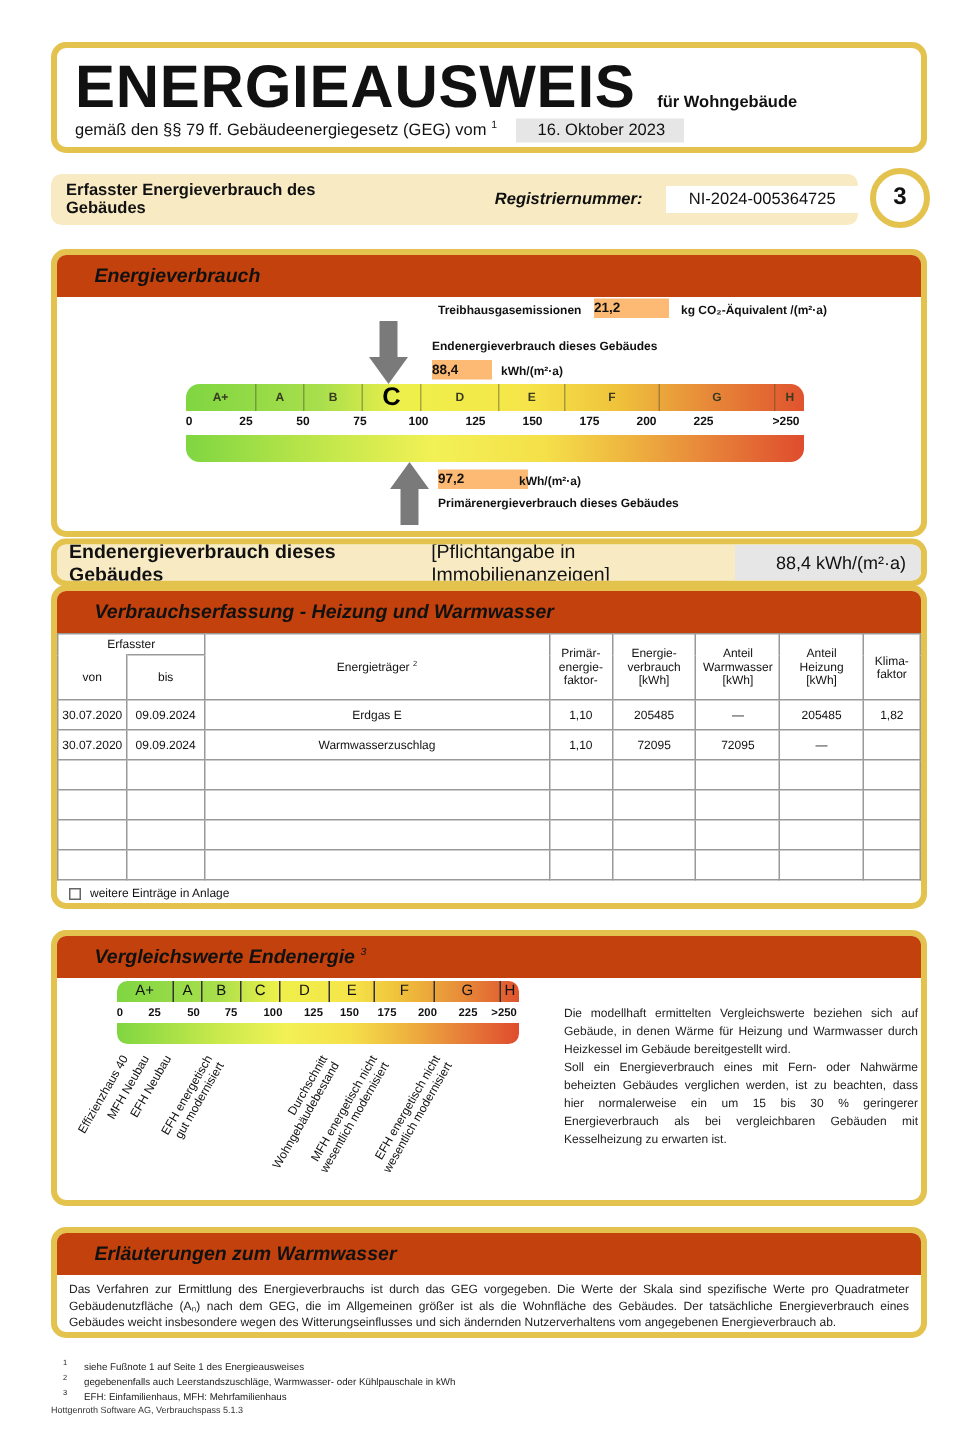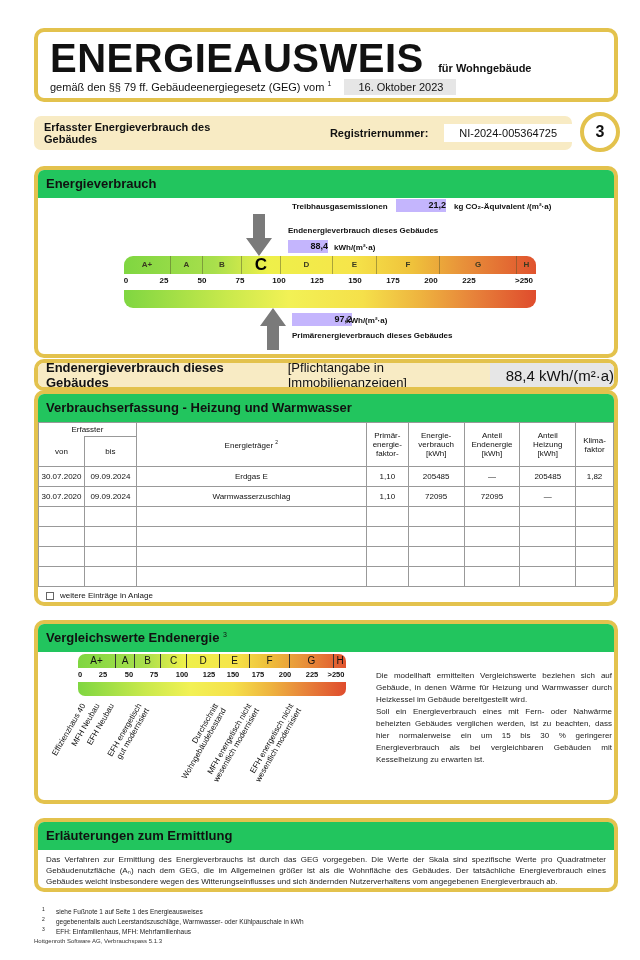--- a/index.html
+++ b/index.html
@@ -7,65 +7,65 @@
     width: 640px; height: 960px; background: #ffffff;
     font-family: "Liberation Sans", sans-serif; color: #111;
     position: relative; overflow: hidden;
   }
   .box {
     position: absolute; left: 34px; width: 584px;
     border: 4px solid #e3c24d; border-radius: 10px; background: #fff;
     overflow: hidden;
   }
   .box-head {
-    background: #22c55e; font-weight: bold; font-size: 13px;
-    padding: 6px 8px; height: 28px;
+    background: #c2410c; font-weight: bold; font-size: 13px;
+    padding: 6px 25px; height: 28px; font-style: italic;
   }
   
   #hdr { top: 28px; height: 74px; padding: 8px 12px; }
   .big-title { font-size: 40px; font-weight: bold; letter-spacing: 0.5px; line-height: 36px; display: inline-block; }
   .sub-title { font-size: 11px; font-weight: bold; display: inline-block; margin-left: 10px; }
   .geg-line { font-size: 11px; margin-top: 3px; }
   .geg-line sup { font-size: 7px; }
   .date-box { display: inline-block; background: #e6e6e6; padding: 2px 10px 2px 14px; width: 112px; margin-left: 10px; }
 
   
   #reg {
     position: absolute; top: 116px; left: 34px; width: 538px; height: 34px;
     background: #f8ebc4; border-radius: 7px;
     font-size: 11px; font-weight: bold; display: flex; align-items: center; padding-left: 10px;
   }
-  #reg .lbl2 { margin-left: 64px; }
+  #reg .lbl2 { margin-left: 64px; font-style: italic; }
   #reg .regval { background: #ffffff; font-weight: normal; padding: 3px 14px; margin-left: 16px; width: 128px; text-align: center; }
   #pagenum {
     position: absolute; top: 112px; left: 580px; width: 40px; height: 40px; border-radius: 50%;
     border: 4px solid #e3c24d; font-weight: bold; font-size: 16px; display: flex; align-items: center; justify-content: center; background:#fff;
   }
 
   
   #ev { top: 166px; height: 192px; }
   .small { font-size: 8px; font-weight: bold; }
   .abs { position: absolute; }
-  .valbox { background: #c4b5fd; text-align: right; font-size: 9px; font-weight: bold; }
+  .valbox { background: #fdba74; text-align: left; font-size: 9px; font-weight: bold; }
   .scale-top { position: absolute; left: 86px; top: 86px; width: 412px; height: 18px; border-radius: 9px 9px 0 0;
     background: linear-gradient(90deg,#7fd641 0%,#a9df4c 22%,#eef04a 35%,#f6e54a 55%,#efc23b 70%,#e8923a 82%,#e0532e 100%);
     display: flex; font-size: 8px; font-weight: bold; }
   .scale-top .seg { border-right: 1px solid rgba(80,80,40,0.45); text-align: center; line-height: 18px; color:#3a3a20; }
   .scale-top .seg:last-child { border-right: none; }
   .scale-bot { position: absolute; left: 86px; top: 120px; width: 412px; height: 18px; border-radius: 0 0 9px 9px;
     background: linear-gradient(90deg,#7fd641 0%,#c9e94c 25%,#f2f155 40%,#f5e04a 58%,#eeb33f 72%,#e7823a 85%,#df4c2d 100%); }
   .ticks { position: absolute; left: 86px; top: 106px; width: 412px; height: 12px; font-size: 8px; font-weight: bold; }
   .ticks span { position: absolute; transform: translateX(-50%); }
   .arrow-down { position: absolute; width: 26px; height: 42px; }
   
   #endrow { top: 359px; height: 32px; }
   #endrow .inner { background: #f8ebc4; height: 100%; display: flex; align-items: center; padding-left: 8px; font-size: 13px; }
   #endrow .bold { font-weight: bold; }
   #endrow .pf { margin-left: 16px; font-weight: normal; }
-  #endrow .endval { margin-left: auto; background: #e6e6e6; height: 100%; width: 134px; display: flex; align-items: center; justify-content: flex-end; font-size: 15px; }
+  #endrow .endval { margin-left: auto; background: #e6e6e6; height: 100%; width: 134px; display: flex; align-items: center; justify-content: flex-end; padding-right: 10px; font-size: 12px; }
 
   
   #vb { top: 390px; height: 216px; }
   table { border-collapse: collapse; width: 100%; font-size: 8px; }
   td, th { border: 1px solid #999; text-align: center; font-weight: normal; padding: 0 2px; }
   thead th { height: 20px; vertical-align: middle; }
   tbody td { height: 20px; }
   .chk { font-size: 8px; padding: 4px 8px; display: flex; align-items: center; gap: 6px; }
   .chk .cb { width: 8px; height: 8px; border: 1px solid #666; display: inline-block; }
 
@@ -169,21 +169,21 @@
 
 <div class="box" id="vb">
   <div class="box-head">Verbrauchserfassung - Heizung und Warmwasser</div>
   <table>
     <thead>
       <tr>
         <th colspan="2" style="border-bottom:none;height:14px;">Erfasster</th>
         <th rowspan="2" style="width:232px;"><span>Energieträger</span> <sup style="font-size:5px">2</sup></th>
         <th rowspan="2" style="width:42px;"><span>Primär-</span><br><span>energie-</span><br><span>faktor-</span></th>
         <th rowspan="2" style="width:56px;"><span>Energie-</span><br><span>verbrauch</span><br><span>[kWh]</span></th>
-        <th rowspan="2" style="width:56px;"><span>Anteil</span><br><span>Endenergie</span><br><span>[kWh]</span></th>
+        <th rowspan="2" style="width:56px;"><span>Anteil</span><br><span>Warmwasser</span><br><span>[kWh]</span></th>
         <th rowspan="2" style="width:56px;"><span>Anteil</span><br><span>Heizung</span><br><span>[kWh]</span></th>
         <th rowspan="2" style="width:38px;"><span>Klima-</span><br><span>faktor</span></th>
       </tr>
       <tr>
         <th style="border-top:none;height:30px;width:46px;">von</th>
         <th style="height:30px;width:52px;">bis</th>
       </tr>
     </thead>
     <tbody>
       <tr>
@@ -297,20 +297,20 @@
   <div class="rot" style="right:326px;top:78px;white-space:pre;">EFH energetisch nicht
 wesentlich modernisiert</div>
 
   <div class="vg-text">
     <div>Die modellhaft ermittelten Vergleichswerte beziehen sich auf Gebäude, in denen Wärme für Heizung und Warmwasser durch Heizkessel im Gebäude bereitgestellt wird.</div>
     <div>Soll ein Energieverbrauch eines mit Fern- oder Nahwärme beheizten Gebäudes verglichen werden, ist zu beachten, dass hier normalerweise ein um 15 bis 30 % geringerer Energieverbrauch als bei vergleichbaren Gebäuden mit Kesselheizung zu erwarten ist.</div>
   </div>
 </div>
 
 <div class="box" id="er">
-  <div class="box-head">Erläuterungen zum Ermittlung</div>
+  <div class="box-head">Erläuterungen zum Warmwasser</div>
   <div class="body">Das Verfahren zur Ermittlung des Energieverbrauchs ist durch das GEG vorgegeben. Die Werte der Skala sind spezifische Werte pro Quadratmeter Gebäudenutzfläche (Aₙ) nach dem GEG, die im Allgemeinen größer ist als die Wohnfläche des Gebäudes. Der tatsächliche Energieverbrauch eines Gebäudes weicht insbesondere wegen des Witterungseinflusses und sich ändernden Nutzerverhaltens vom angegebenen Energieverbrauch ab.</div>
 </div>
 
 <div class="fn" style="top:906px;"><sup>1</sup><span>siehe Fußnote 1 auf Seite 1 des Energieausweises</span></div>
 <div class="fn" style="top:916px;"><sup>2</sup><span>gegebenenfalls auch Leerstandszuschläge, Warmwasser- oder Kühlpauschale in kWh</span></div>
 <div class="fn" style="top:926px;"><sup>3</sup><span>EFH: Einfamilienhaus, MFH: Mehrfamilienhaus</span></div>
 <div class="sw">Hottgenroth Software AG, Verbrauchspass 5.1.3</div>
 
 </body></html>

